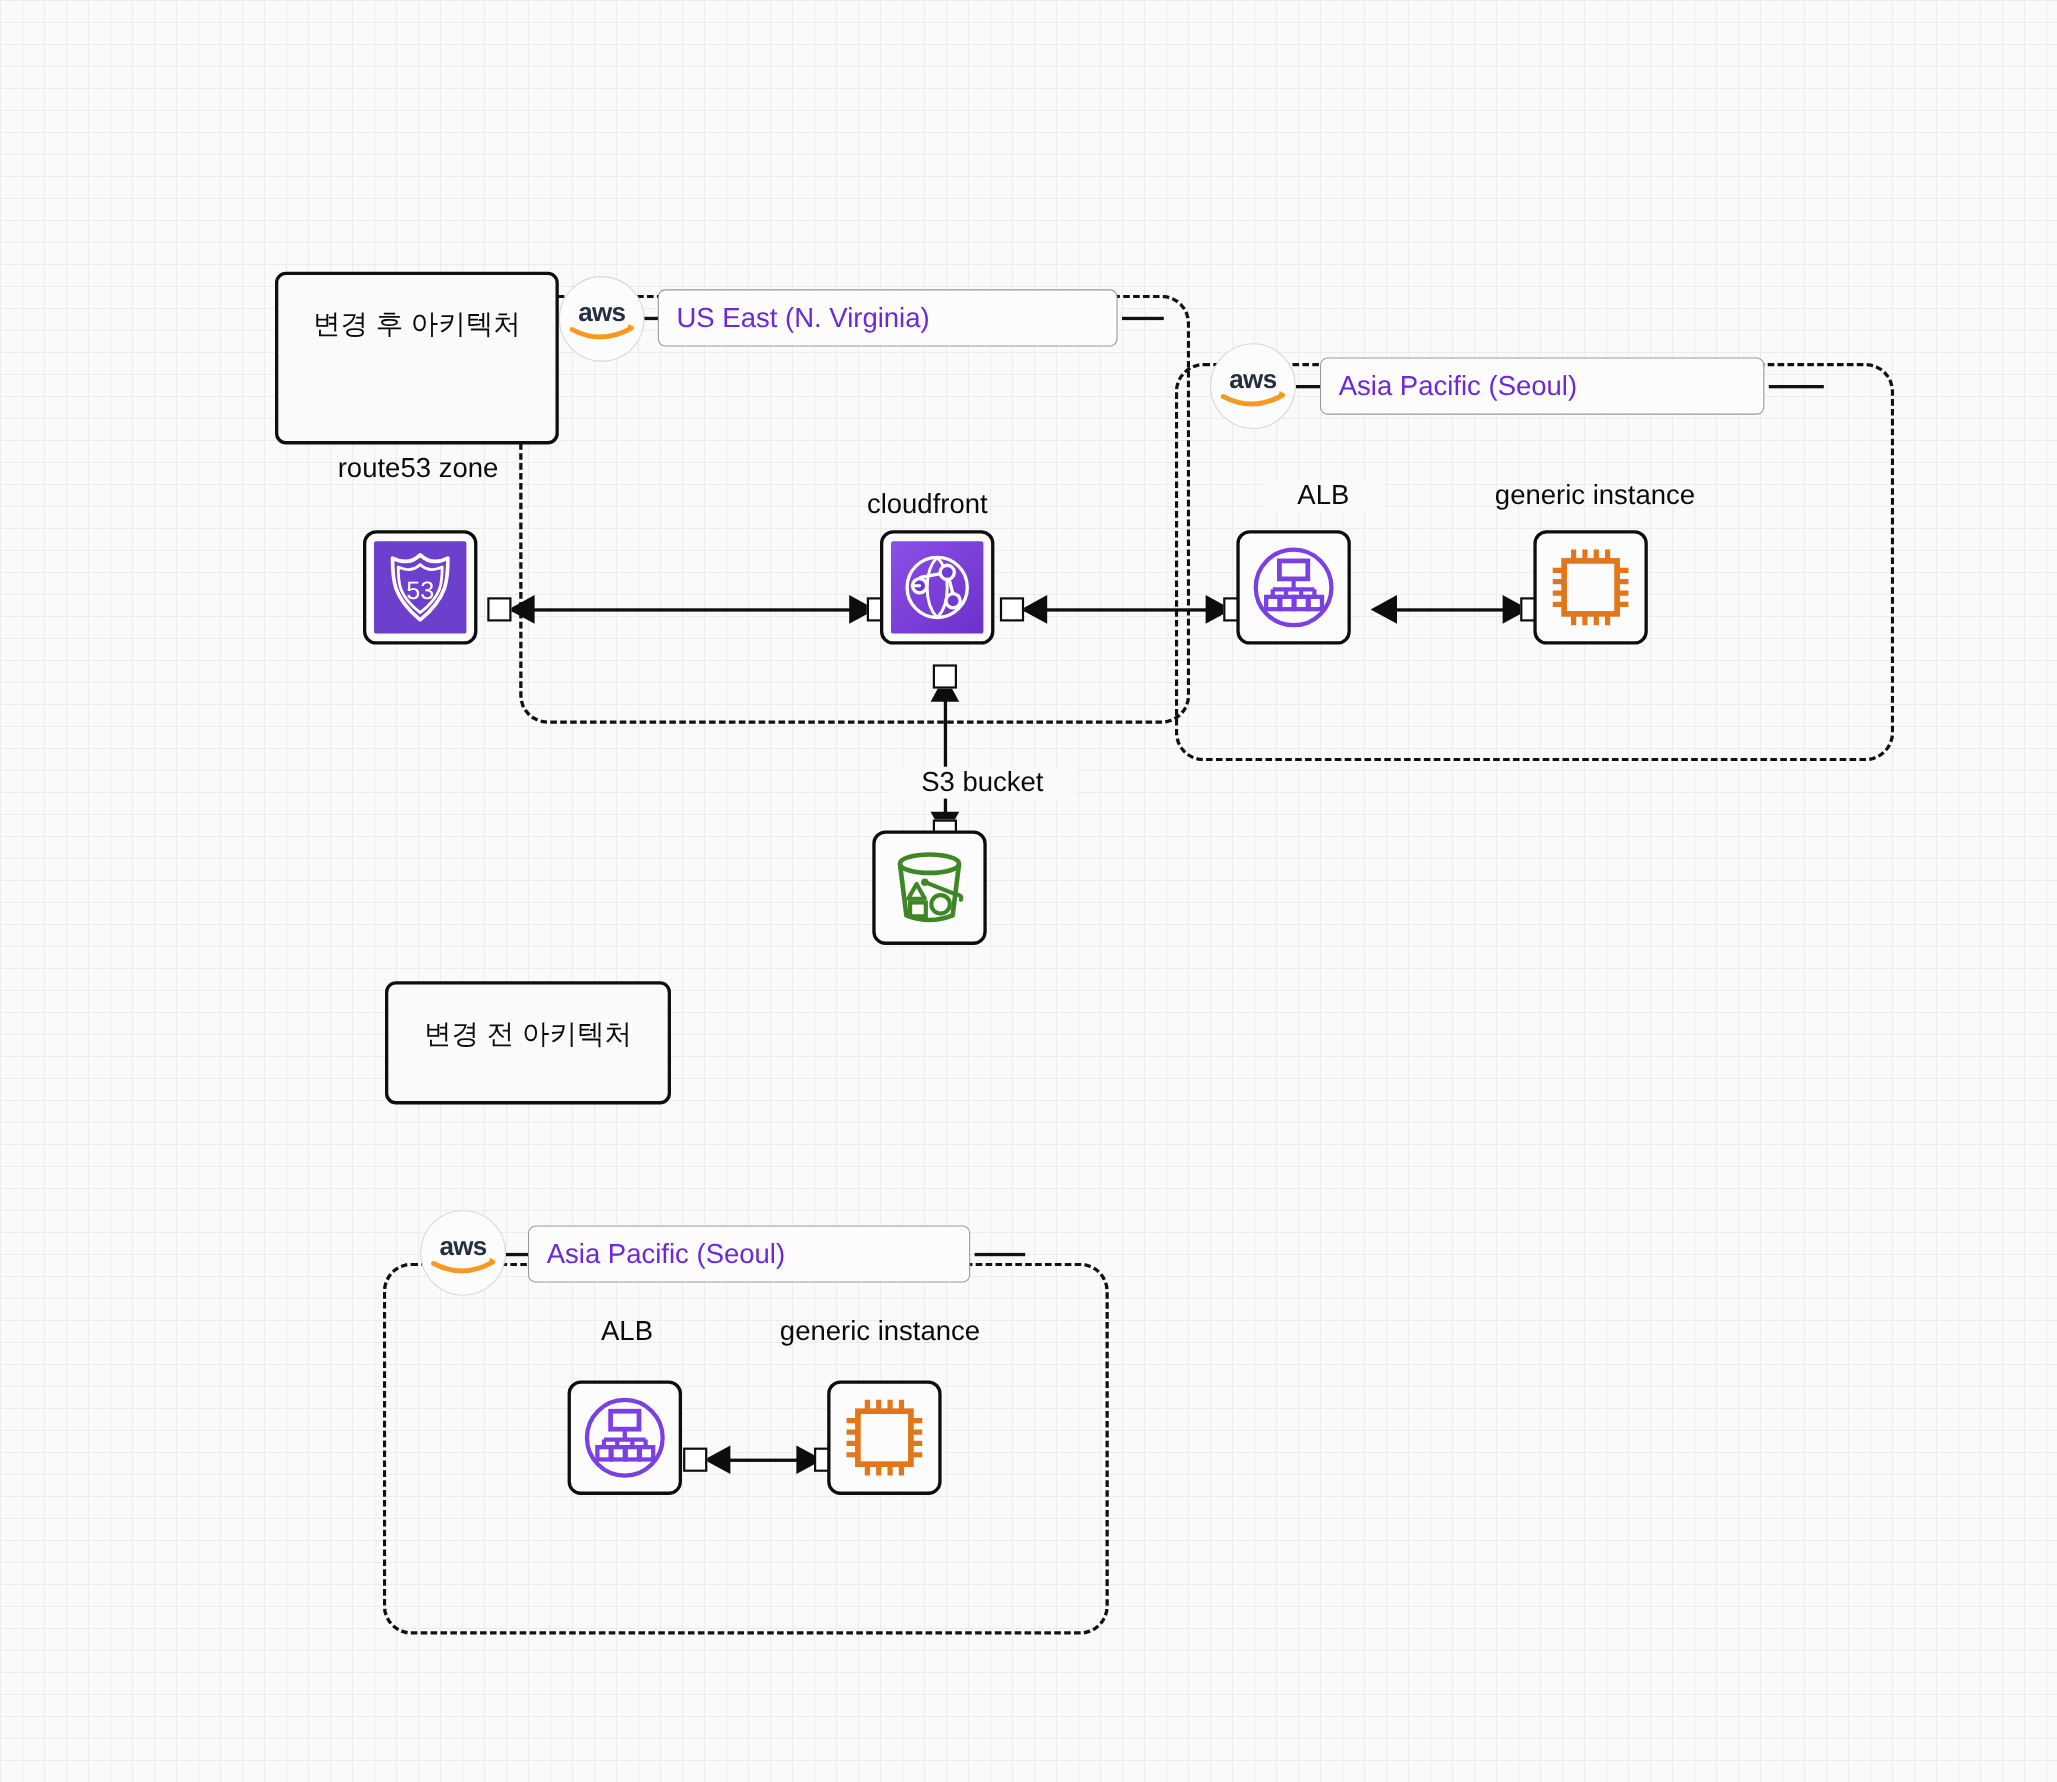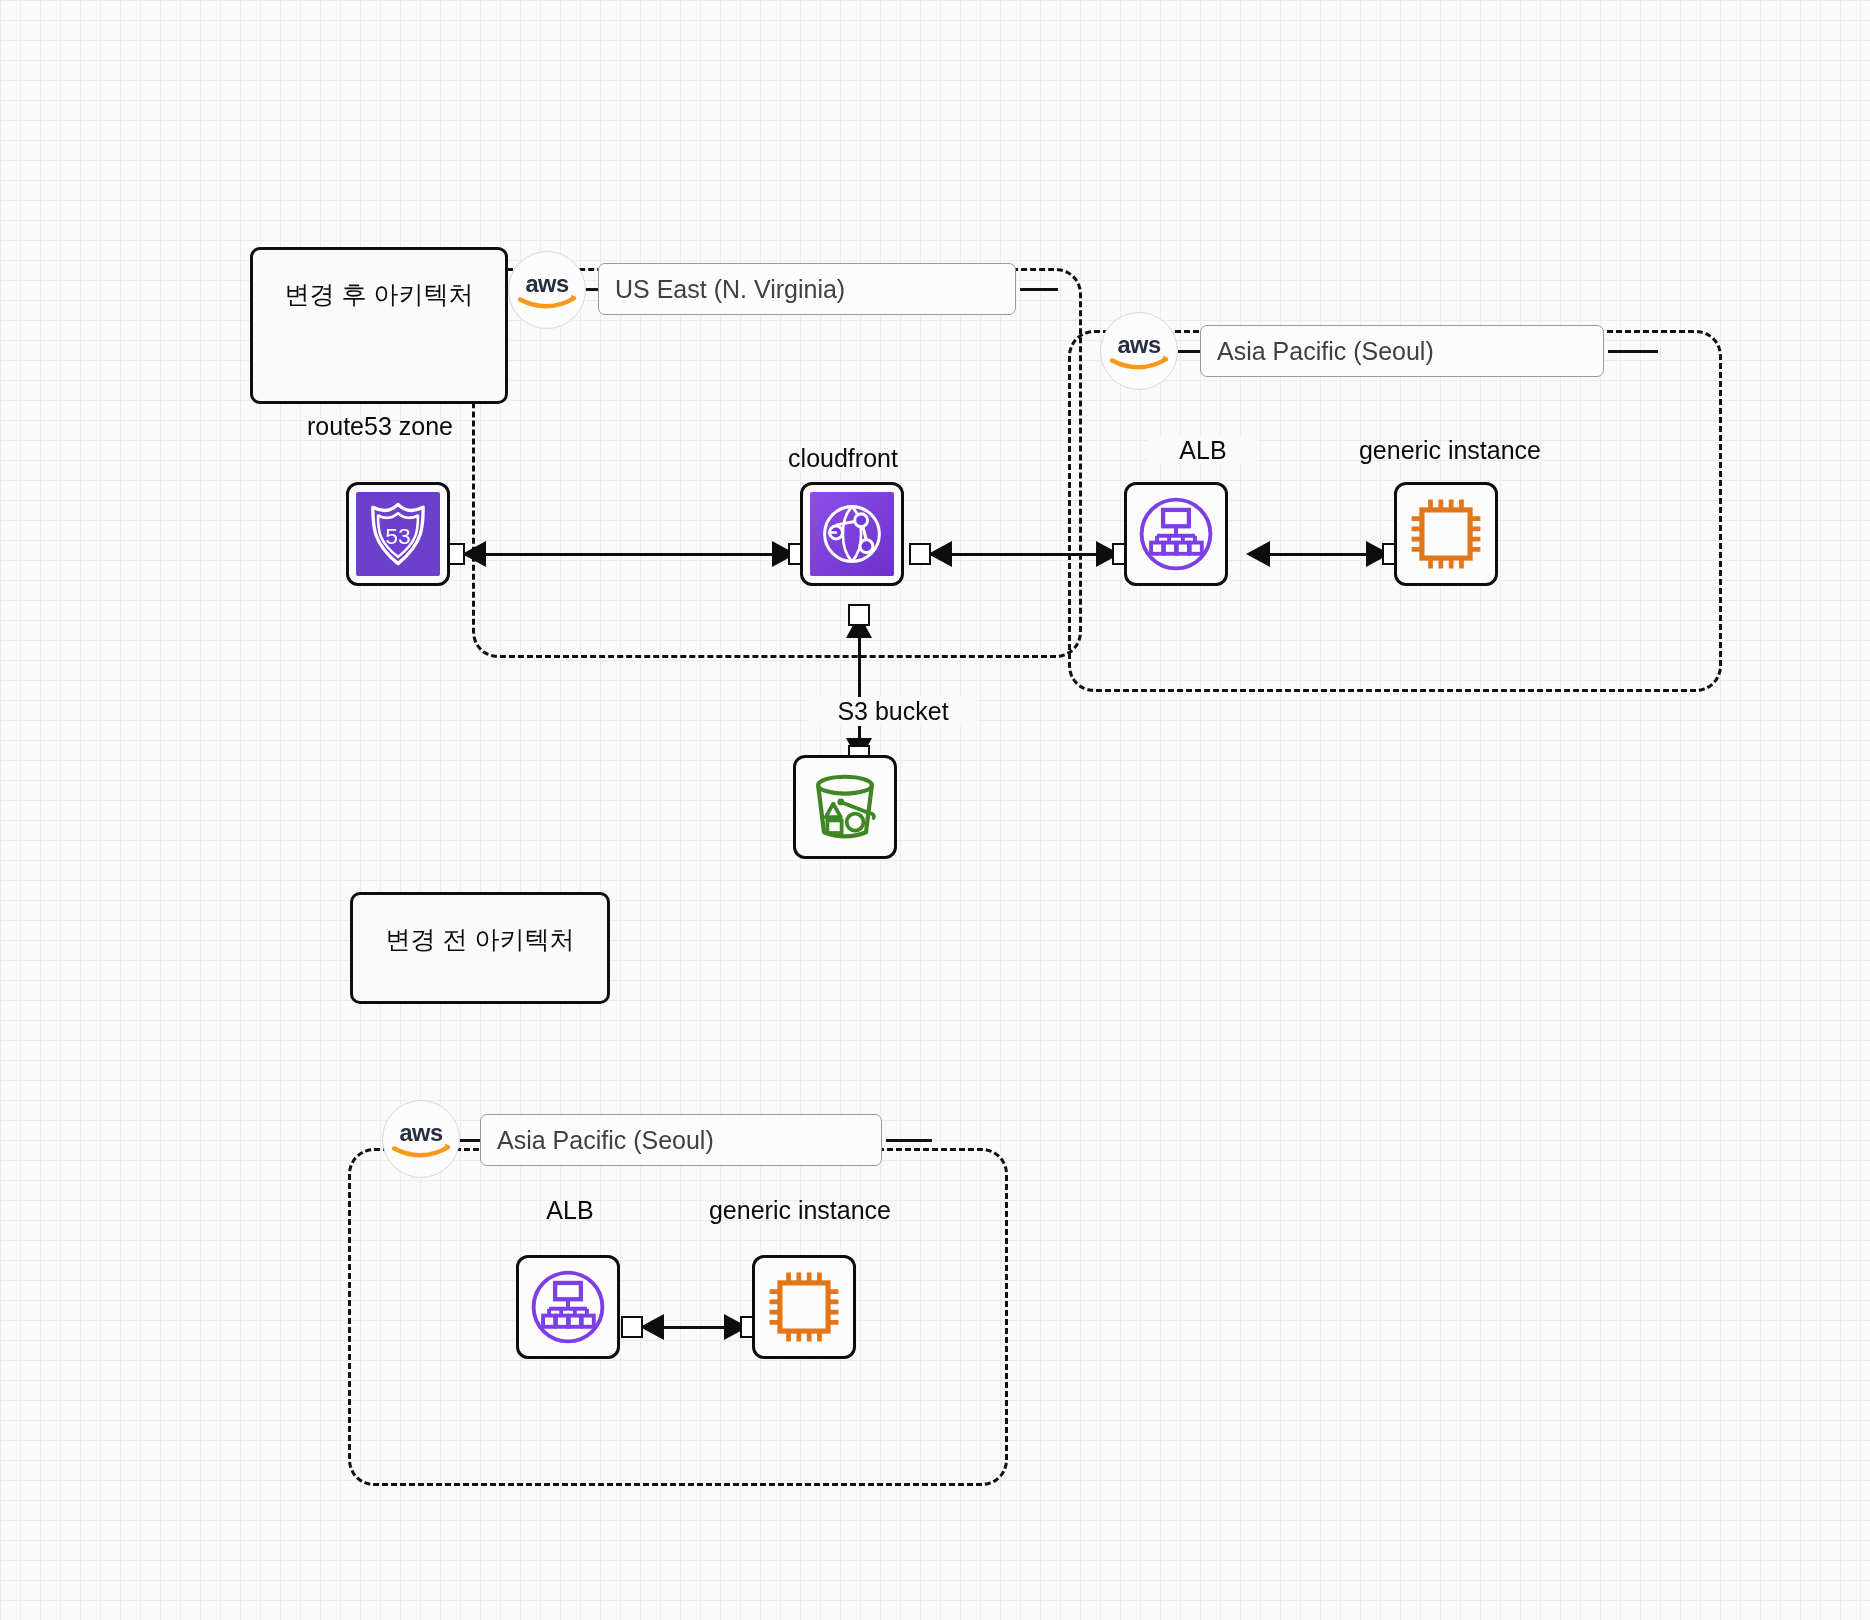--- a/index.html
+++ b/index.html
@@ -67,21 +67,21 @@
   .region-label {
     position: absolute;
     height: 52px;
     background: #fcfcfc;
     border: 1.5px solid #9a9a9a;
     border-radius: 7px;
     display: flex;
     align-items: center;
     padding: 0 16px;
     font-size: 25px;
-    color: #404040;
+    color: #6d28d9;
     white-space: nowrap;
     z-index: 25;
   }
   .region-dash {
     position: absolute;
     height: 3px;
     background: #111;
     z-index: 24;
   }
 
@@ -245,21 +245,21 @@
   <div class="edge v" style="left:858px; top:620px; height:140px;"></div>
   <div class="arrow up" style="left:846px; top:614px;"></div>
   <div class="arrow down" style="left:846px; top:738px;"></div>
   <div class="port" style="left:848px; top:604px;"></div>
   <div class="port" style="left:848px; top:745px;"></div>
 
   <div class="label-overlay" style="left:808px; top:697px; width:170px;">
     <span>S3 bucket</span>
   </div>
 
-  <div class="tile filled" style="left:330px; top:482px;margin-left:16px;">
+  <div class="tile filled" style="left:330px; top:482px;">
     <div class="fill" style="background:#6C3FCC;">
       <svg width="74" height="74" viewBox="0 0 100 100">
         <path d="M50 10 C 62 22, 76 18, 84 14 C 84 40, 84 62, 50 90 C 16 62, 16 40, 16 14 C 24 18, 38 22, 50 10 Z" fill="none" stroke="#ffffff" stroke-width="4.5" stroke-linejoin="round"></path>
         <path d="M50 22 C 60 31, 71 28, 77 25 C 77 44, 77 60, 50 81 C 23 60, 23 44, 23 25 C 29 28, 40 31, 50 22 Z" fill="none" stroke="#ffffff" stroke-width="3.5" stroke-linejoin="round"></path>
         <text x="50" y="64" text-anchor="middle" font-family="Liberation Sans, sans-serif" font-size="31" font-weight="400" fill="#ffffff">53</text>
       </svg>
     </div>
   </div>
 
   <div class="tile filled" style="left:800px; top:482px;">

